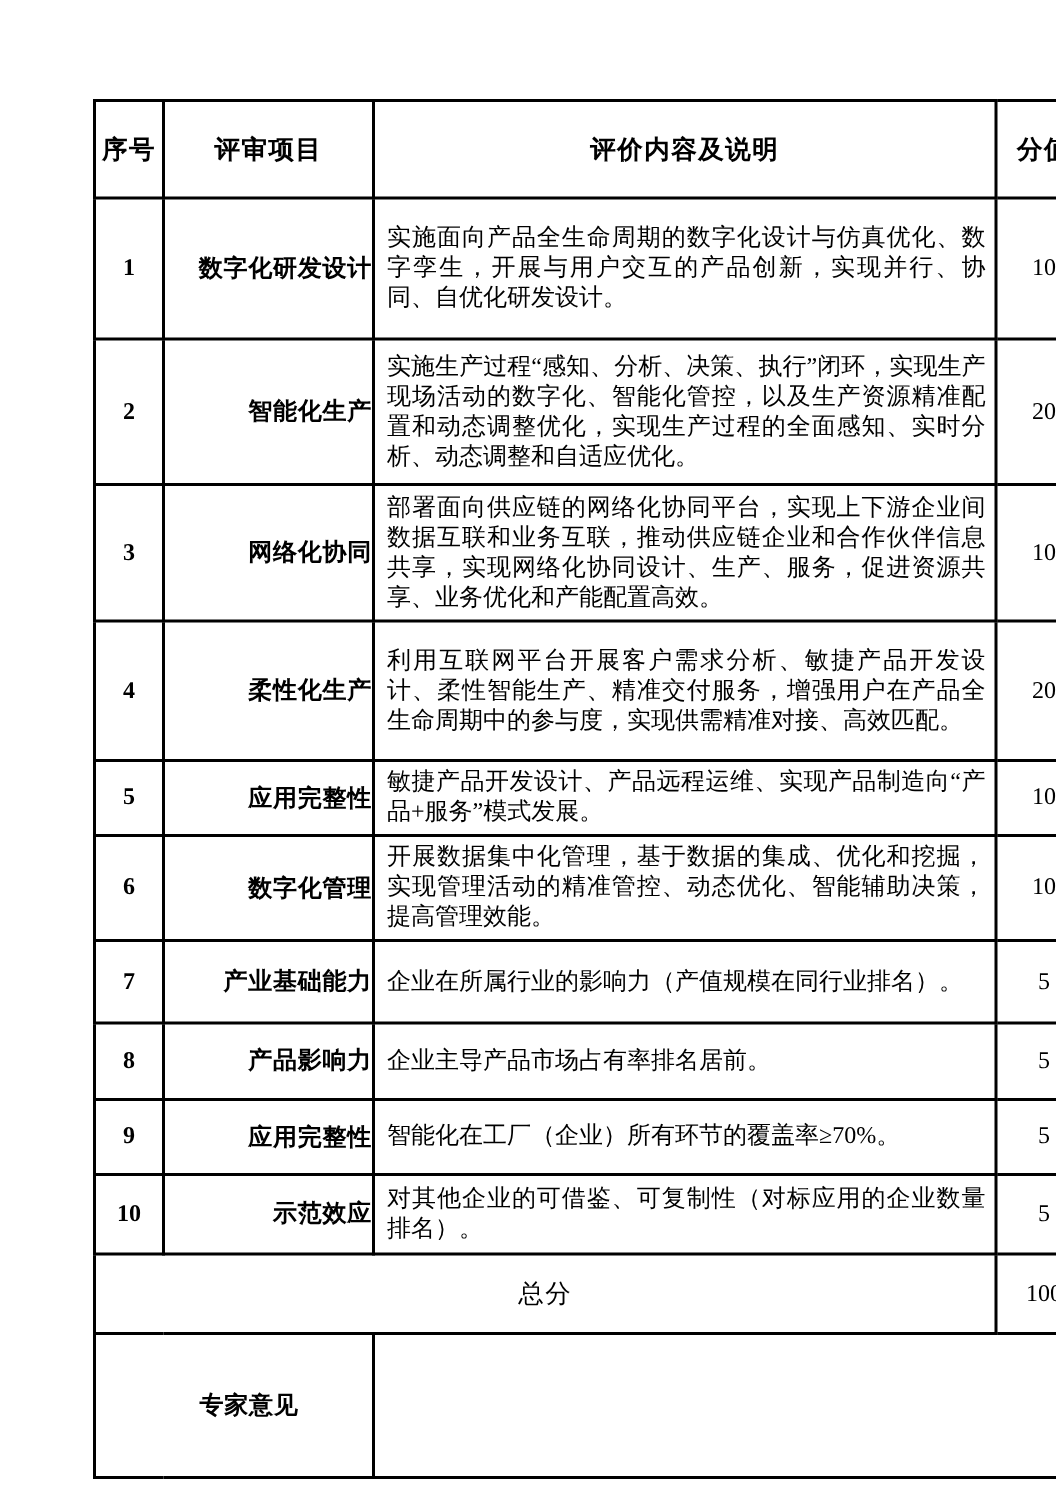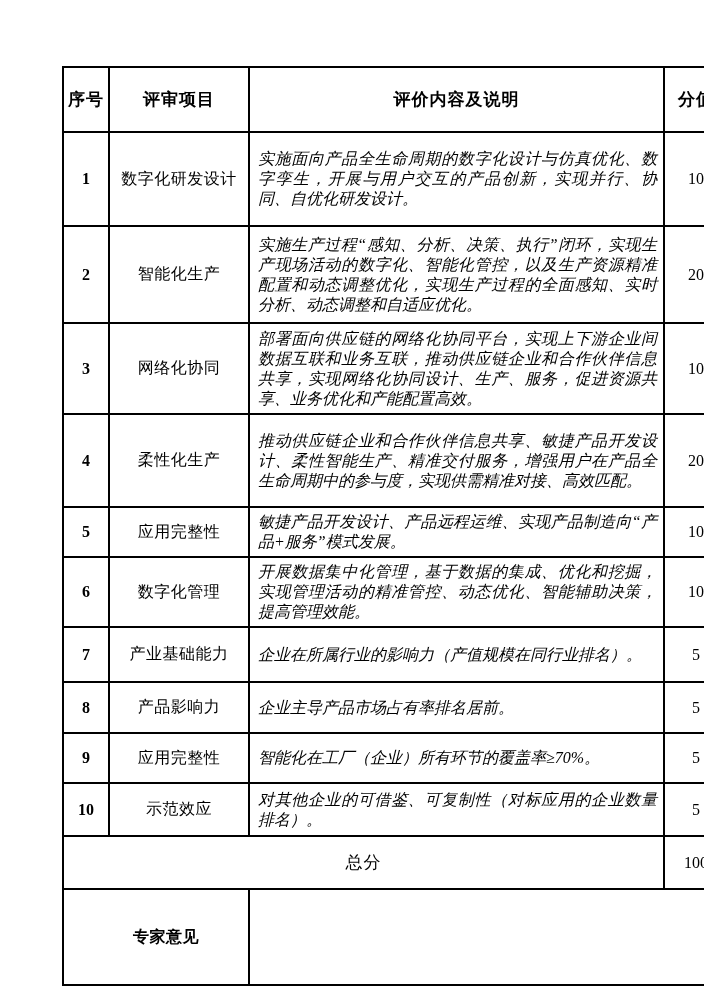--- a/index.html
+++ b/index.html
@@ -41,31 +41,30 @@
     font-weight: bold;
     text-align: center;
     letter-spacing: 1px;
   }
   td.cell-no {
     text-align: center;
     font-weight: bold;
     font-size: 16px;
   }
   td.cell-item {
-    text-align: center;
-    font-weight: normal;
+    text-align: right;
+    font-weight: bold;
     font-size: 16px;
     letter-spacing: 0.5px;
   }
   td.cell-content {
     font-size: 16px;
     line-height: 20px;
     text-align: justify;
     padding: 4px 6px 4px 8px;
-    font-style: italic;
   }
   td.cell-score {
     text-align: center;
     font-size: 16px;
     font-weight: normal;
   }
   td.cell-total {
     text-align: center;
     font-weight: normal;
     font-size: 17px;
@@ -119,21 +118,21 @@
     <tr style="height:91px">
       <td class="cell-no">3</td>
       <td class="cell-item">网络化协同</td>
       <td class="cell-content">部署面向供应链的网络化协同平台，实现上下游企业间数据互联和业务互联，推动供应链企业和合作伙伴信息共享，实现网络化协同设计、生产、服务，促进资源共享、业务优化和产能配置高效。</td>
       <td class="cell-score">10</td>
     </tr>
 
     <tr style="height:93px">
       <td class="cell-no">4</td>
       <td class="cell-item">柔性化生产</td>
-      <td class="cell-content">推动供应链企业和合作伙伴信息共享、敏捷产品开发设计、柔性智能生产、精准交付服务，增强用户在产品全生命周期中的参与度，实现供需精准对接、高效匹配。</td>
+      <td class="cell-content">利用互联网平台开展客户需求分析、敏捷产品开发设计、柔性智能生产、精准交付服务，增强用户在产品全生命周期中的参与度，实现供需精准对接、高效匹配。</td>
       <td class="cell-score">20</td>
     </tr>
 
     <tr style="height:50px">
       <td class="cell-no">5</td>
       <td class="cell-item">应用完整性</td>
       <td class="cell-content">敏捷产品开发设计、产品远程运维、实现产品制造向“产品+服务”模式发展。</td>
       <td class="cell-score">10</td>
     </tr>
 

